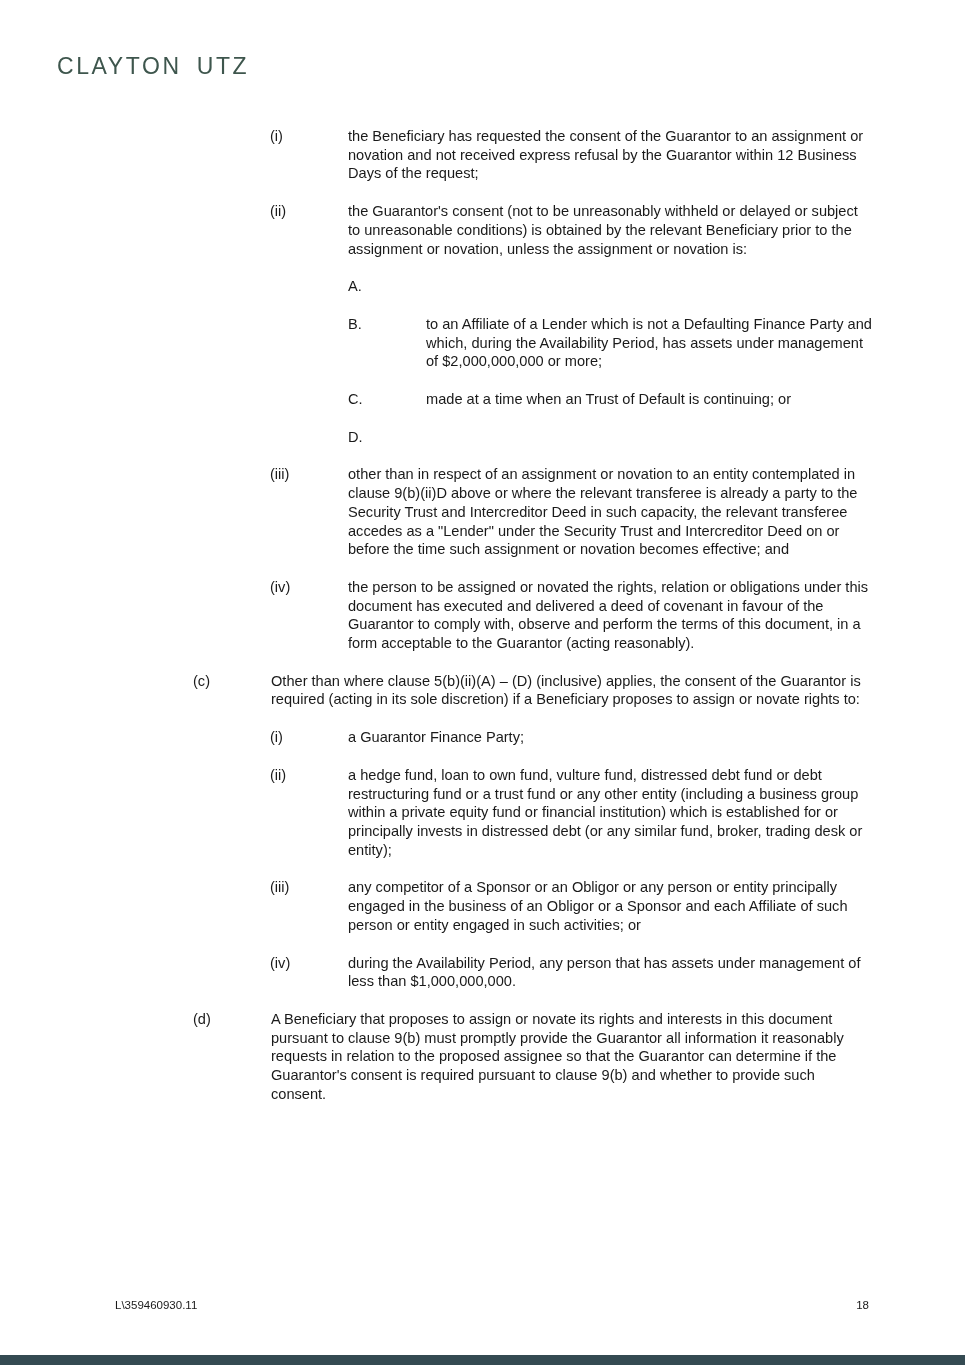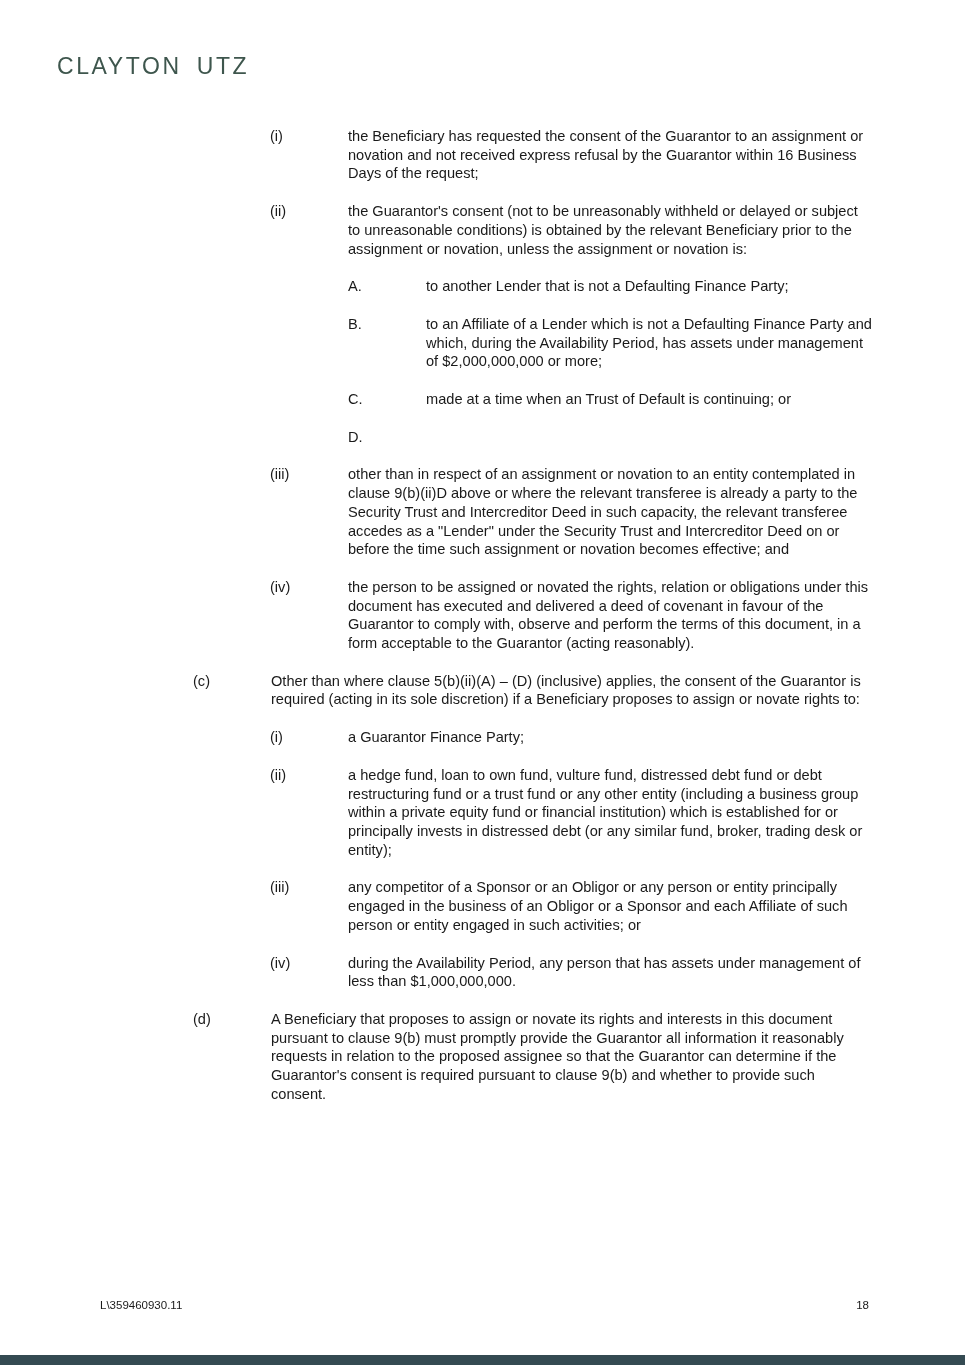--- a/index.html
+++ b/index.html
@@ -36,21 +36,21 @@
     font-size: 14.6px;
     line-height: 18.7px;
   }
   .row .num { flex: 0 0 78px; }
   .row .body { flex: 1 1 auto; }
   .lvl1 { padding-left: 193px; }
   .lvl2 { padding-left: 270px; }
   .lvl3 { padding-left: 348px; }
   .footer {
     position: absolute;
-    left: 100px;
+    left: 115px;
     right: 96px;
     top: 1299px;
     display: flex;
     justify-content: space-between;
     font-size: 11.5px;
     color: #1a1a1a;
     text-align: center;
   }
   .brand-bar {
     position: absolute;
@@ -63,29 +63,28 @@
 </style>
 </head>
 <body>
 
 <div class="page">
   <div class="logo" style="color: rgb(62, 86, 77);">CLAYTON UTZ</div>
 
   <div class="content" id="clauses">
       <div class="row lvl2">
         <span class="num">(i)</span>
-        <span class="body">the Beneficiary has requested the consent of the Guarantor to an assignment or novation and not received express refusal by the Guarantor within 16 Business Days of the request;</span>
+        <span class="body">the Beneficiary has requested the consent of the Guarantor to an assignment or novation and not received express refusal by the Guarantor within 12 Business Days of the request;</span>
       </div>
       <div class="row lvl2">
         <span class="num">(ii)</span>
         <span class="body">the Guarantor's consent (not to be unreasonably withheld or delayed or subject to unreasonable conditions) is obtained by the relevant Beneficiary prior to the assignment or novation, unless the assignment or novation is:</span>
       </div>
       <div class="row lvl3">
         <span class="num">A.</span>
-        <span class="body">to another Lender that is not a Defaulting Finance Party;</span>
       </div>
       <div class="row lvl3">
         <span class="num">B.</span>
         <span class="body">to an Affiliate of a Lender which is not a Defaulting Finance Party and which, during the Availability Period, has assets under management of $2,000,000,000 or more;</span>
       </div>
       <div class="row lvl3">
         <span class="num">C.</span>
         <span class="body">made at a time when an Trust of Default is continuing; or</span>
       </div>
       <div class="row lvl3">

